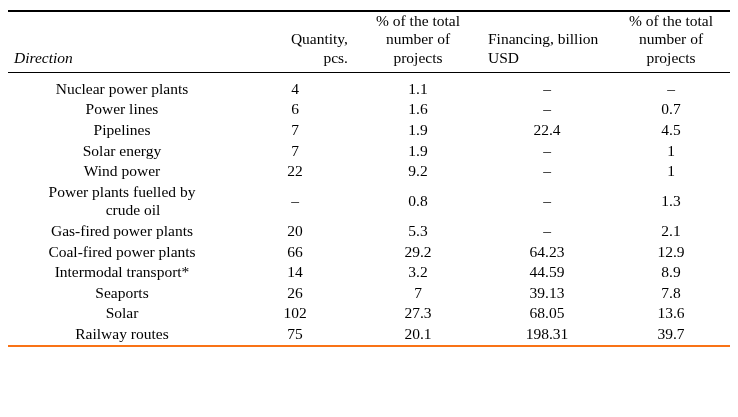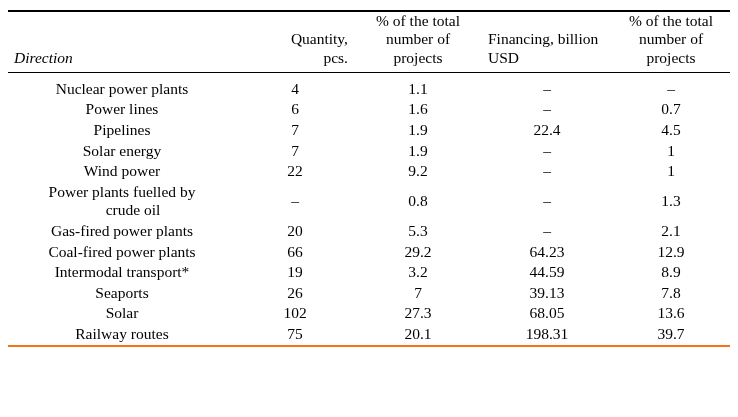--- a/index.html
+++ b/index.html
@@ -168,21 +168,21 @@
       </tr>
       <tr>
         <td class="label">Coal-fired power plants</td>
         <td class="val">66</td>
         <td class="val">29.2</td>
         <td class="val">64.23</td>
         <td class="val">12.9</td>
       </tr>
       <tr>
         <td class="label">Intermodal transport*</td>
-        <td class="val">19</td>
+        <td class="val">14</td>
         <td class="val">3.2</td>
         <td class="val">44.59</td>
         <td class="val">8.9</td>
       </tr>
       <tr>
         <td class="label">Seaports</td>
         <td class="val">26</td>
         <td class="val">7</td>
         <td class="val">39.13</td>
         <td class="val">7.8</td>

